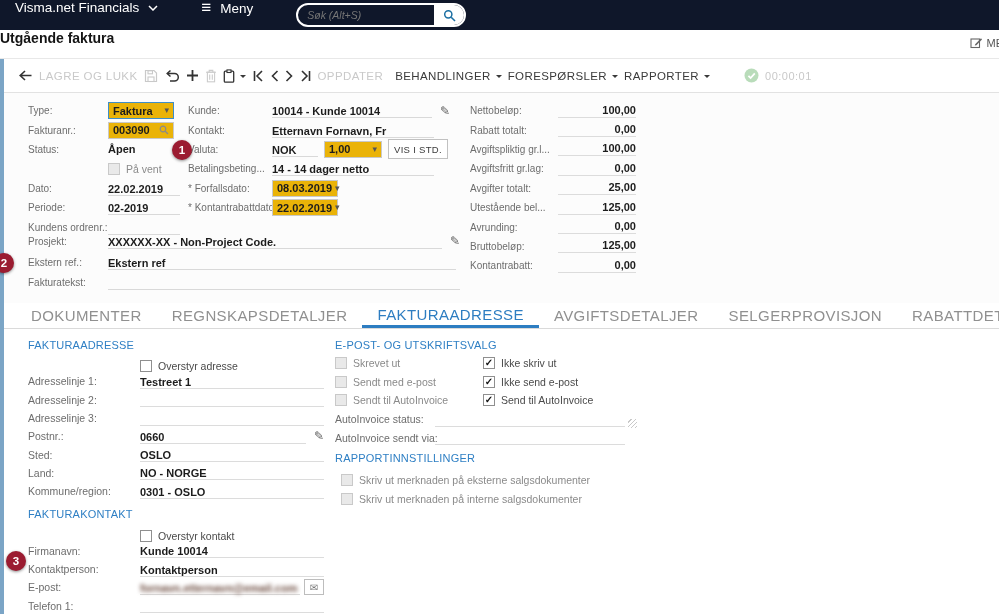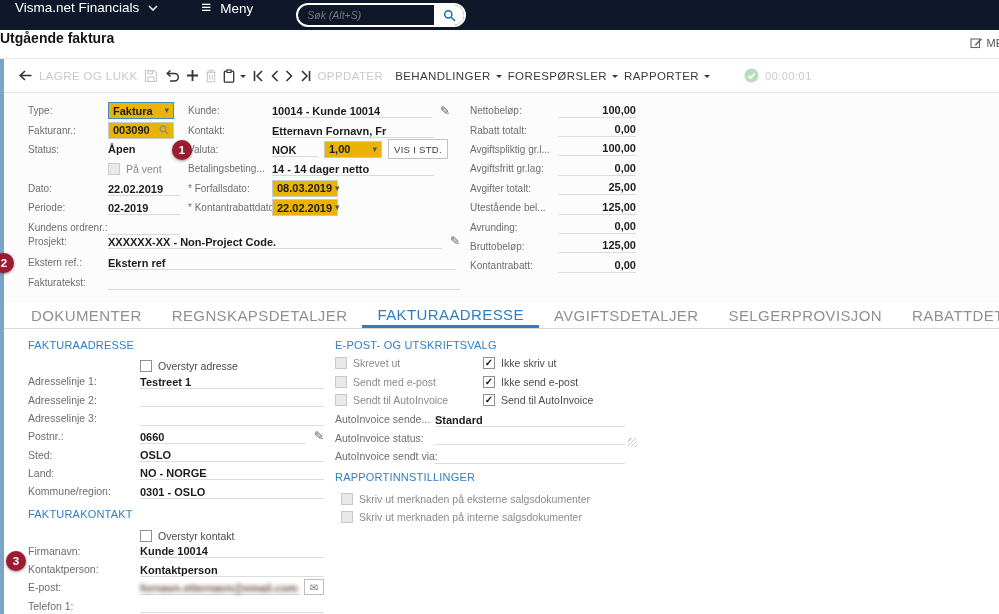--- a/index.html
+++ b/index.html
@@ -491,26 +491,20 @@
         <span class="pcell">
             <span class="cb dis"></span>
           <span class="cblab" style="color:#8a8a8a;">Sendt til AutoInvoice</span>
           </span>
         <span class="pcell">
             <span class="cb on"></span>
           <span class="cblab">Send til AutoInvoice</span>
           </span>
       </div>
       <div class="airow">
-          <span class="fl">AutoInvoice sende...</span>
-        <span class="aifield">
-            <span class="fv">Standard</span>
-          </span>
-        </div>
-      <div class="airow">
           <span class="fl">AutoInvoice status:</span>
         <span class="aifield">
             <span class="fv"></span>
           </span>
         <span class="grip"></span>
         </div>
       <div class="airow">
           <span class="fl">AutoInvoice sendt via:</span>
         <span class="aifield">
             <span class="fv"></span>

